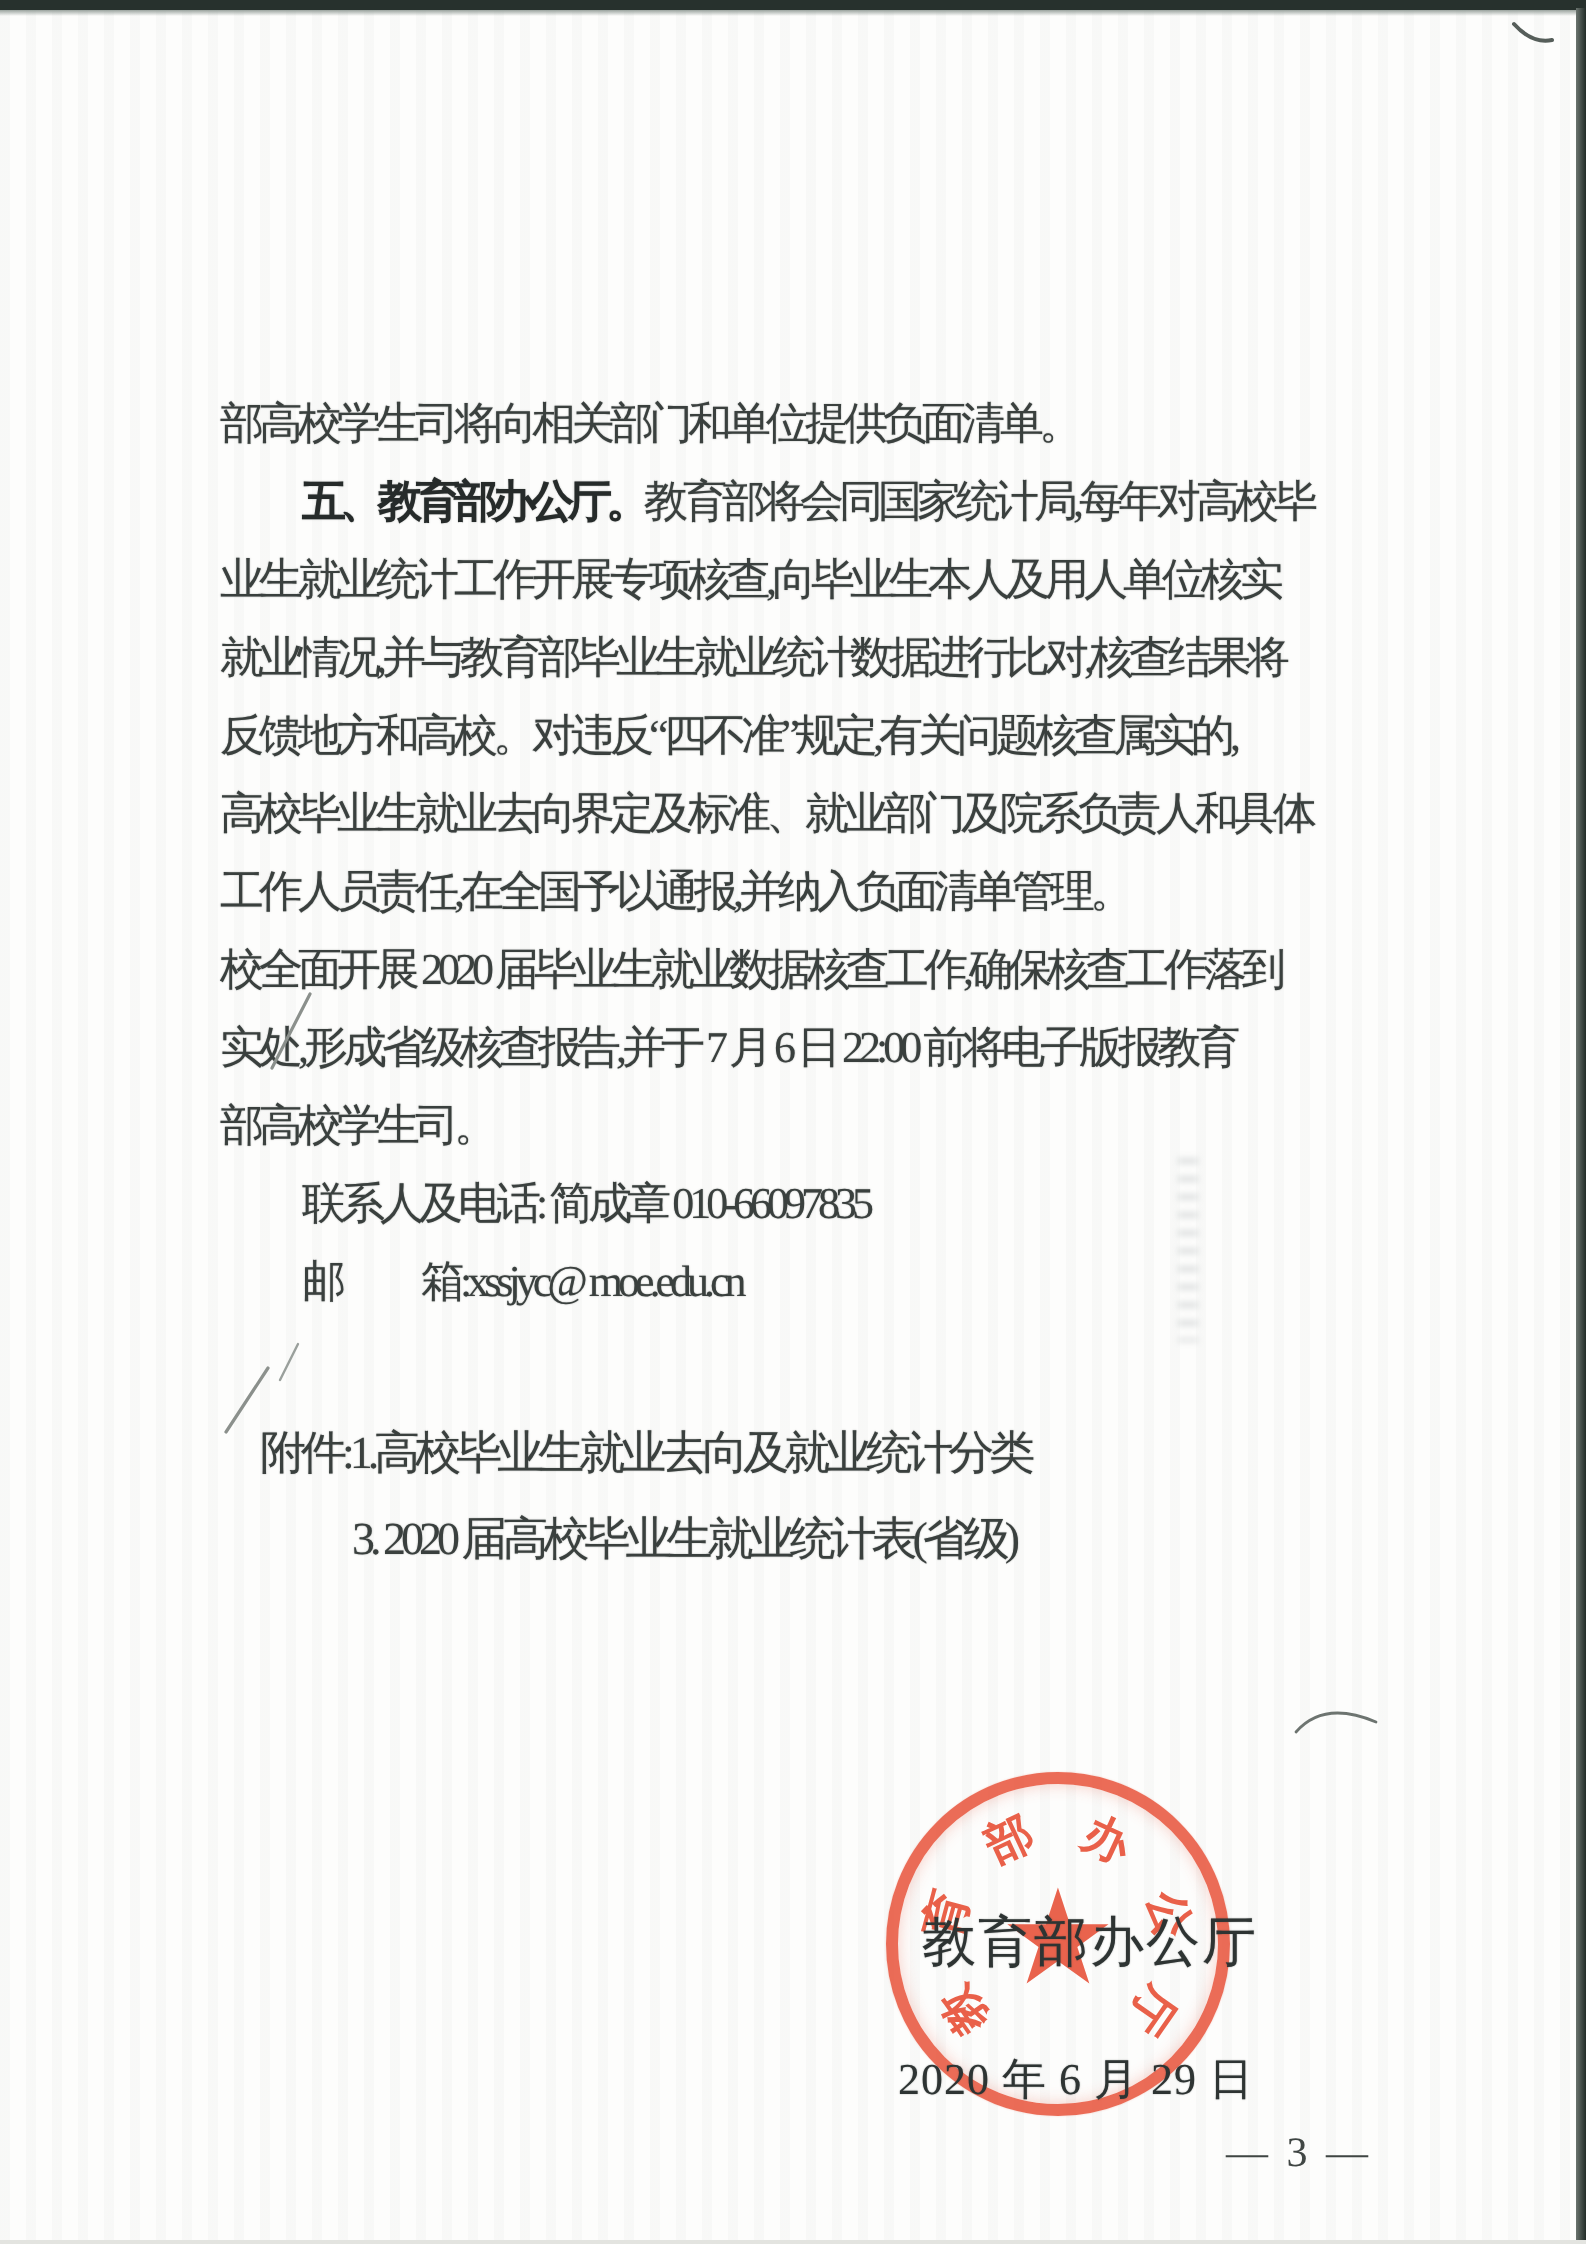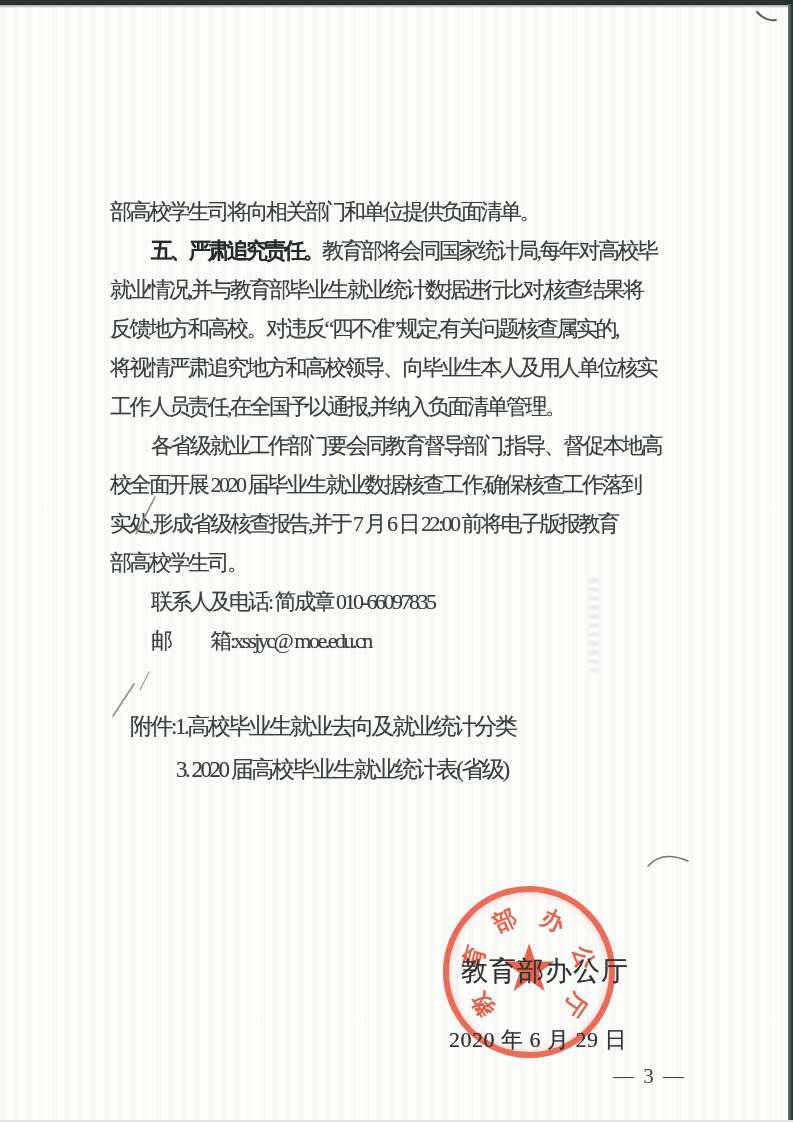--- a/index.html
+++ b/index.html
@@ -112,26 +112,26 @@
 
 <div class="paper-texture"></div>
 
 <div class="edge-top"></div>
 <div class="edge-top-fade"></div>
 <div class="edge-right"></div>
 <div class="edge-bottom"></div>
 
 <div class="body-block">
   <div class="line">部高校学生司将向相关部门和单位提供负面清单。</div>
-  <div class="line indent"><span class="bold-lead">五、严肃追究责任。</span><span>教育部将会同国家统计局,每年对高校毕</span></div>
+  <div class="line indent"><span class="bold-lead">五、教育部办公厅。</span><span>教育部将会同国家统计局,每年对高校毕</span></div>
+  <div class="line">业生就业统计工作开展专项核查,向毕业生本人及用人单位核实</div>
   <div class="line">就业情况,并与教育部毕业生就业统计数据进行比对,核查结果将</div>
   <div class="line">反馈地方和高校。对违反“四不准”规定,有关问题核查属实的,</div>
-  <div class="line">将视情严肃追究地方和高校领导、向毕业生本人及用人单位核实</div>
+  <div class="line">高校毕业生就业去向界定及标准、就业部门及院系负责人和具体</div>
   <div class="line">工作人员责任,在全国予以通报,并纳入负面清单管理。</div>
-  <div class="line indent">各省级就业工作部门要会同教育督导部门,指导、督促本地高</div>
   <div class="line">校全面开展 2020 届毕业生就业数据核查工作,确保核查工作落到</div>
   <div class="line">实处,形成省级核查报告,并于 7 月 6 日 22:00 前将电子版报教育</div>
   <div class="line">部高校学生司。</div>
   <div class="line indent">联系人及电话: 简成章 010-66097835</div>
   <div class="line indent"><span class="gap-label gap-after">邮</span><span>箱:xssjyc@ moe.edu.cn</span></div>
 </div>
 
 <div class="attach-block">
   <div class="attach-line attach-first">附件:1.高校毕业生就业去向及就业统计分类</div>
   <div class="attach-line attach-item">3. 2020 届高校毕业生就业统计表(省级)</div>

